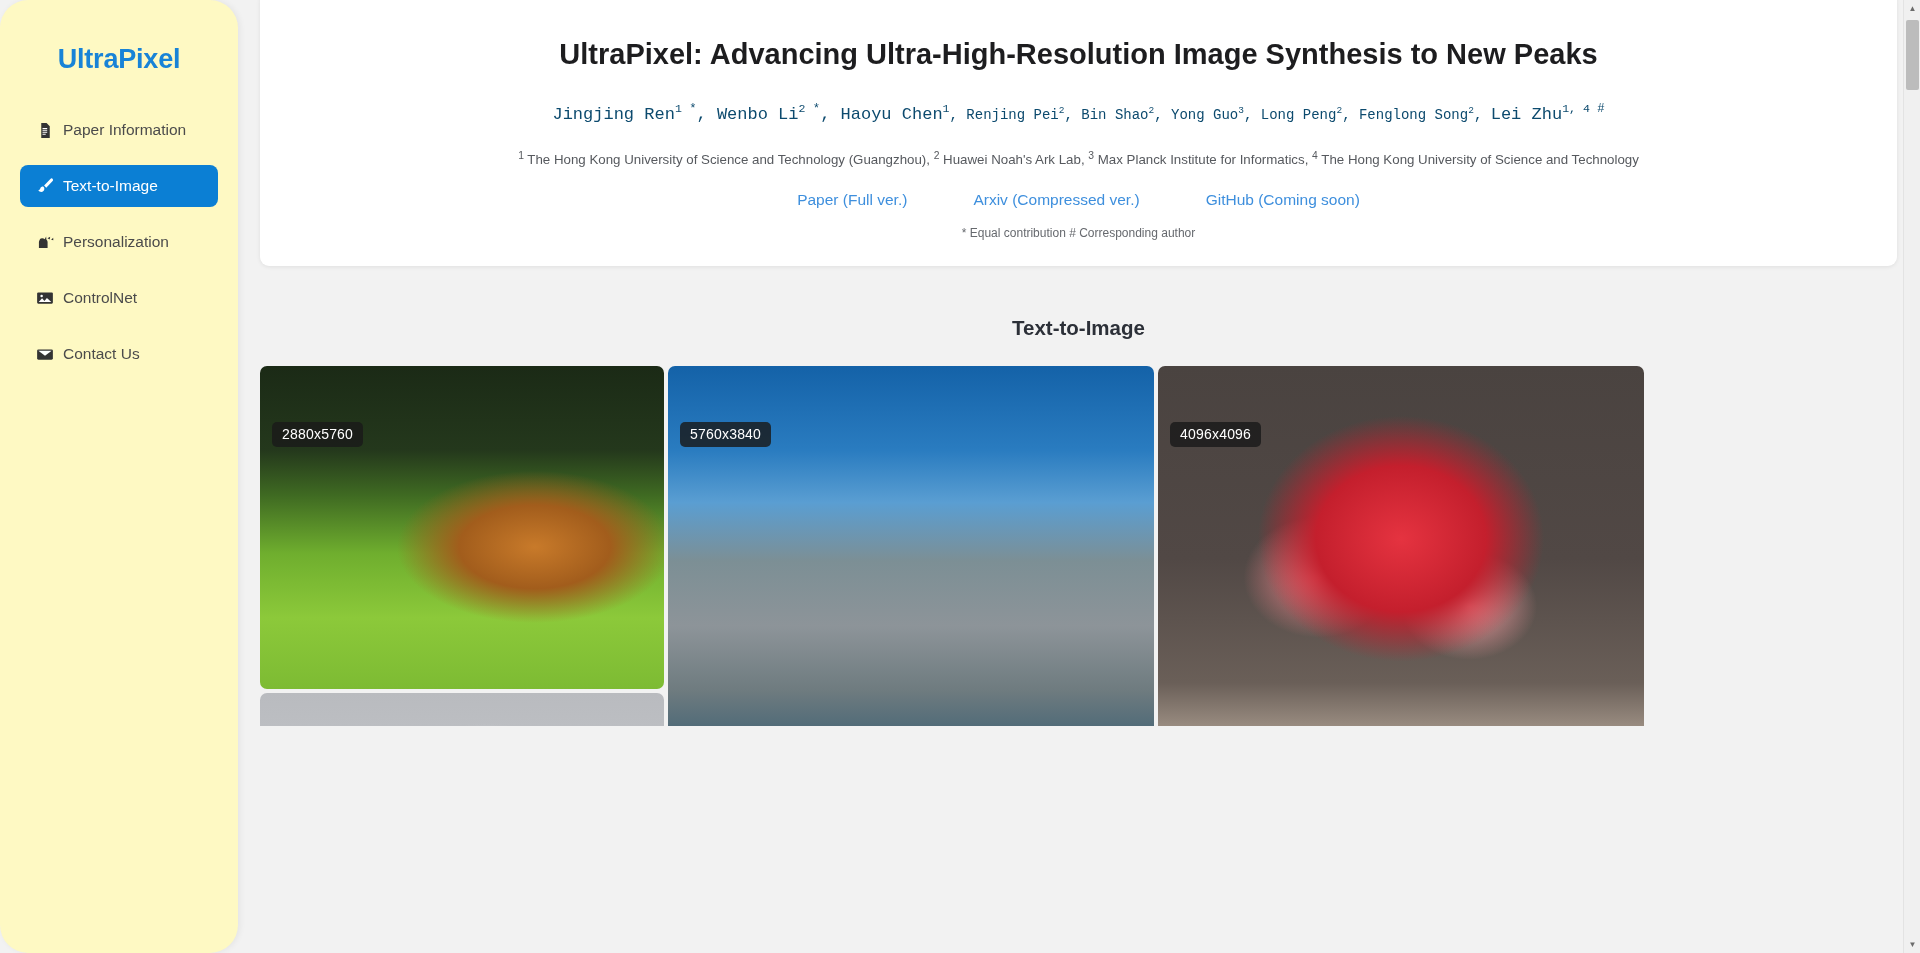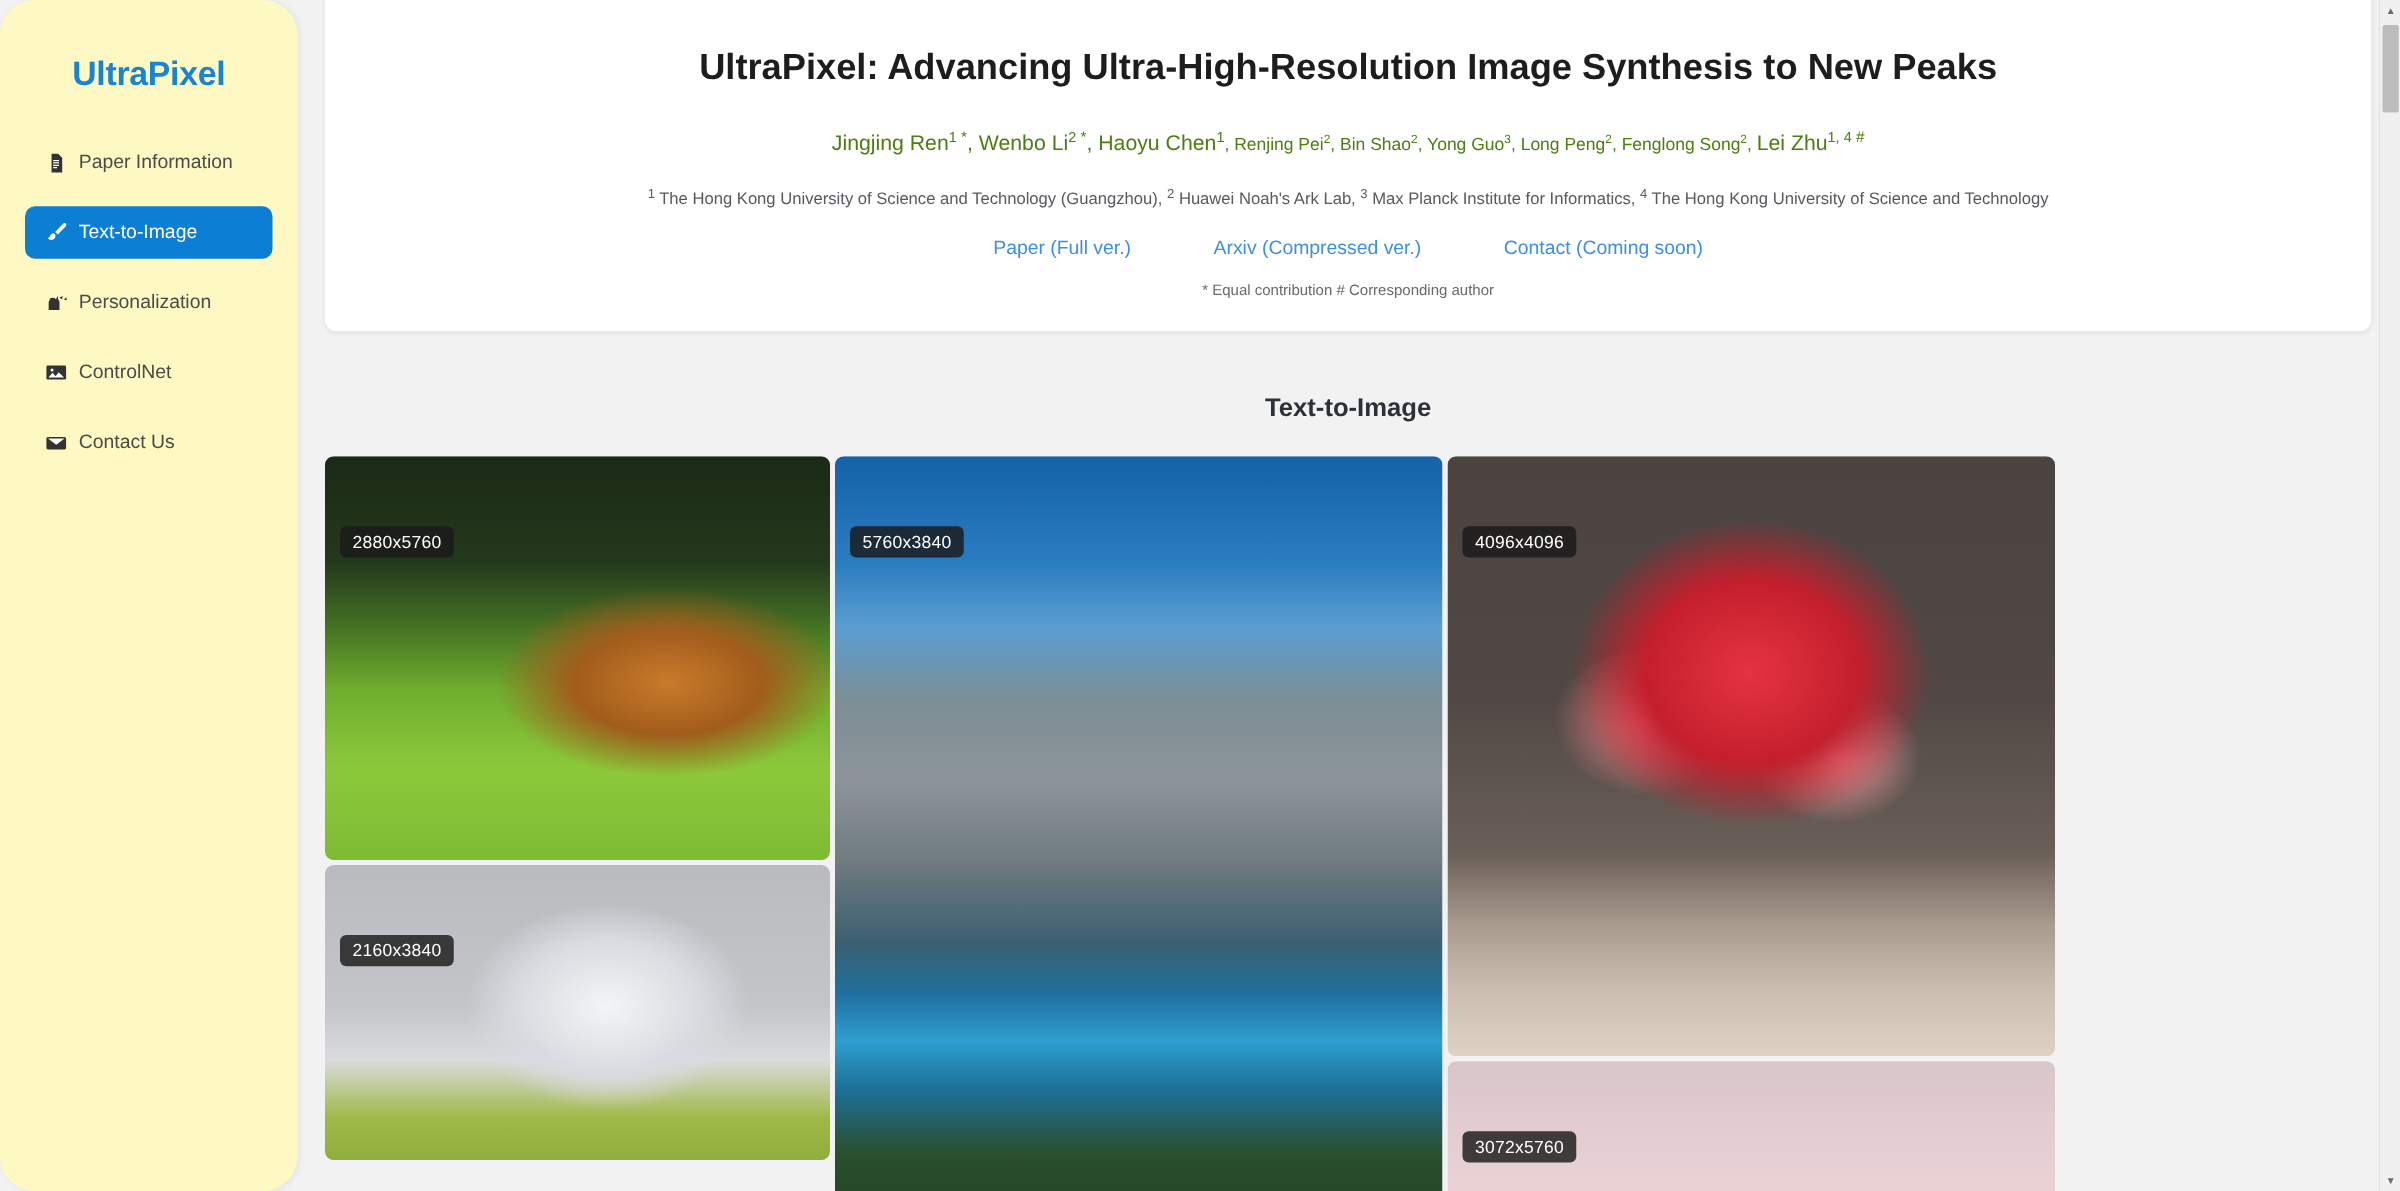--- a/index.html
+++ b/index.html
@@ -55,21 +55,21 @@
   .nav-icon {
     width: 18px; height: 18px;
     display: flex; align-items: center; justify-content: center;
     flex: 0 0 18px;
   }
   .nav-icon svg { display: block; }
 
   
   .main {
     flex: 1 1 auto;
-    height: 953px;
+    height: 726px;
     overflow: hidden;
     background: #f2f2f2;
     padding: 0 23px 0 22px;
     position: relative;
   }
   .scroll-area { width: 100%; }
 
   .header-card {
     background: #ffffff;
     border-radius: 9px;
@@ -80,24 +80,25 @@
   }
   .paper-title {
     font-size: 29px;
     font-weight: 700;
     color: #1d1d1f;
     line-height: 1.25;
     margin-bottom: 29px;
   }
   .authors {
     font-size: 17px;
-    color: #4d7c0f;
+    color: #0c4a6e;
     line-height: 1.4;
     margin-bottom: 23px;
     white-space: nowrap;
+    font-family: Liberation Mono, monospace;
   }
   .authors .a-major { font-size: 17px; }
   .authors .a-minor { font-size: 14px; }
   .authors sup { font-size: 0.68em; }
   .authors .sym { font-size: 0.72em; }
   .affil {
     font-size: 13.3px;
     color: #56595e;
     margin-bottom: 24px;
     white-space: nowrap;
@@ -265,21 +266,21 @@
   <main class="main">
     <div class="scroll-area">
 
       <section class="header-card">
         <h1 class="paper-title">UltraPixel: Advancing Ultra-High-Resolution Image Synthesis to New Peaks</h1>
         <div class="authors"><span class="a-major">Jingjing Ren<sup>1</sup><sup class="sym"> *</sup></span><span class="a-major">, </span><span class="a-major">Wenbo Li<sup>2</sup><sup class="sym"> *</sup></span><span class="a-major">, </span><span class="a-major">Haoyu Chen<sup>1</sup></span><span class="a-minor">, </span><span class="a-minor">Renjing Pei<sup>2</sup></span><span class="a-minor">, </span><span class="a-minor">Bin Shao<sup>2</sup></span><span class="a-minor">, </span><span class="a-minor">Yong Guo<sup>3</sup></span><span class="a-minor">, </span><span class="a-minor">Long Peng<sup>2</sup></span><span class="a-minor">, </span><span class="a-minor">Fenglong Song<sup>2</sup></span><span class="a-minor">, </span><span class="a-major">Lei Zhu<sup>1, 4</sup><sup class="sym"> #</sup></span></div>
         <div class="affil"><sup>1</sup><span> The Hong Kong University of Science and Technology (Guangzhou), </span><sup>2</sup><span> Huawei Noah's Ark Lab, </span><sup>3</sup><span> Max Planck Institute for Informatics, </span><sup>4</sup><span> The Hong Kong University of Science and Technology</span></div>
         <div class="links">
           <a>Paper (Full ver.)</a>
           <a>Arxiv (Compressed ver.)</a>
-          <a>Contact (Coming soon)</a>
+          <a>GitHub (Coming soon)</a>
         </div>
         <div class="footnote">* Equal contribution # Corresponding author</div>
       </section>
 
       <h2 class="section-title">Text-to-Image</h2>
 
       <div class="gallery">
 
         <div class="gcol gcol-1">
           <div class="gcard">

